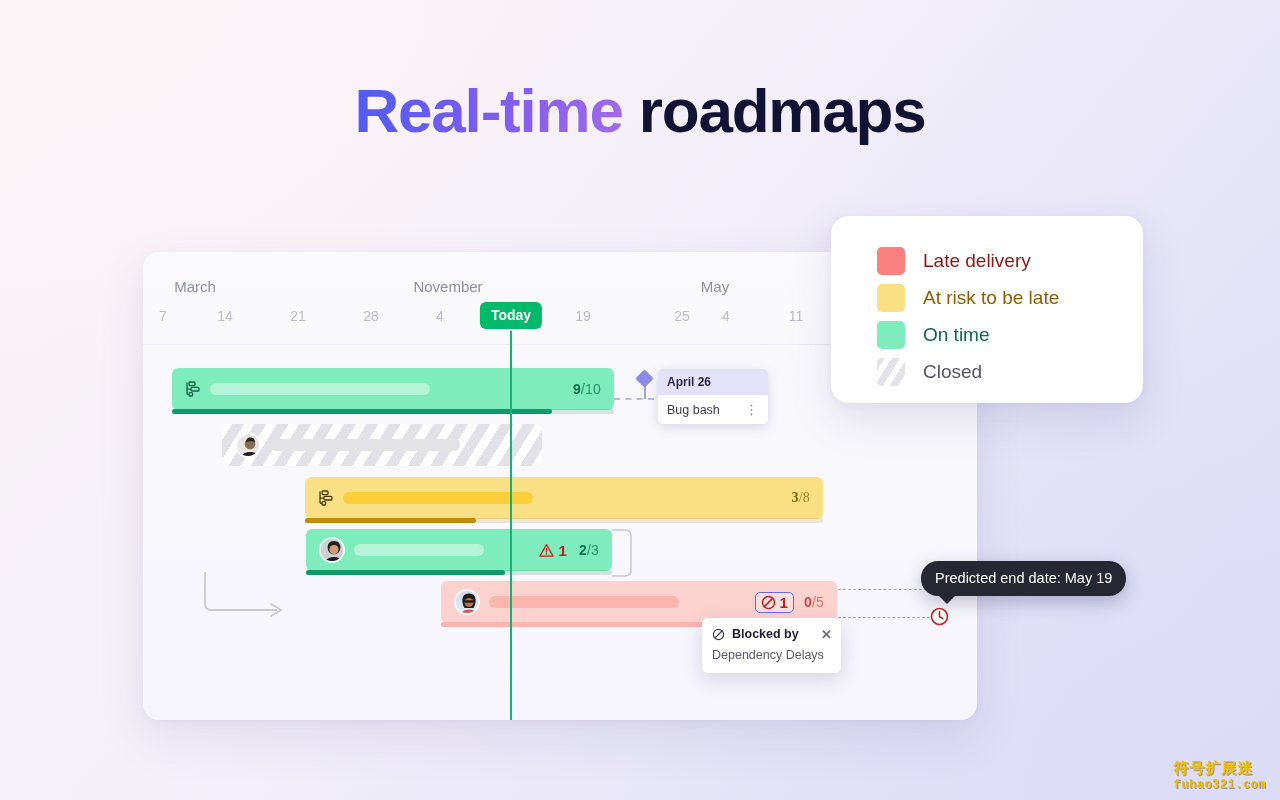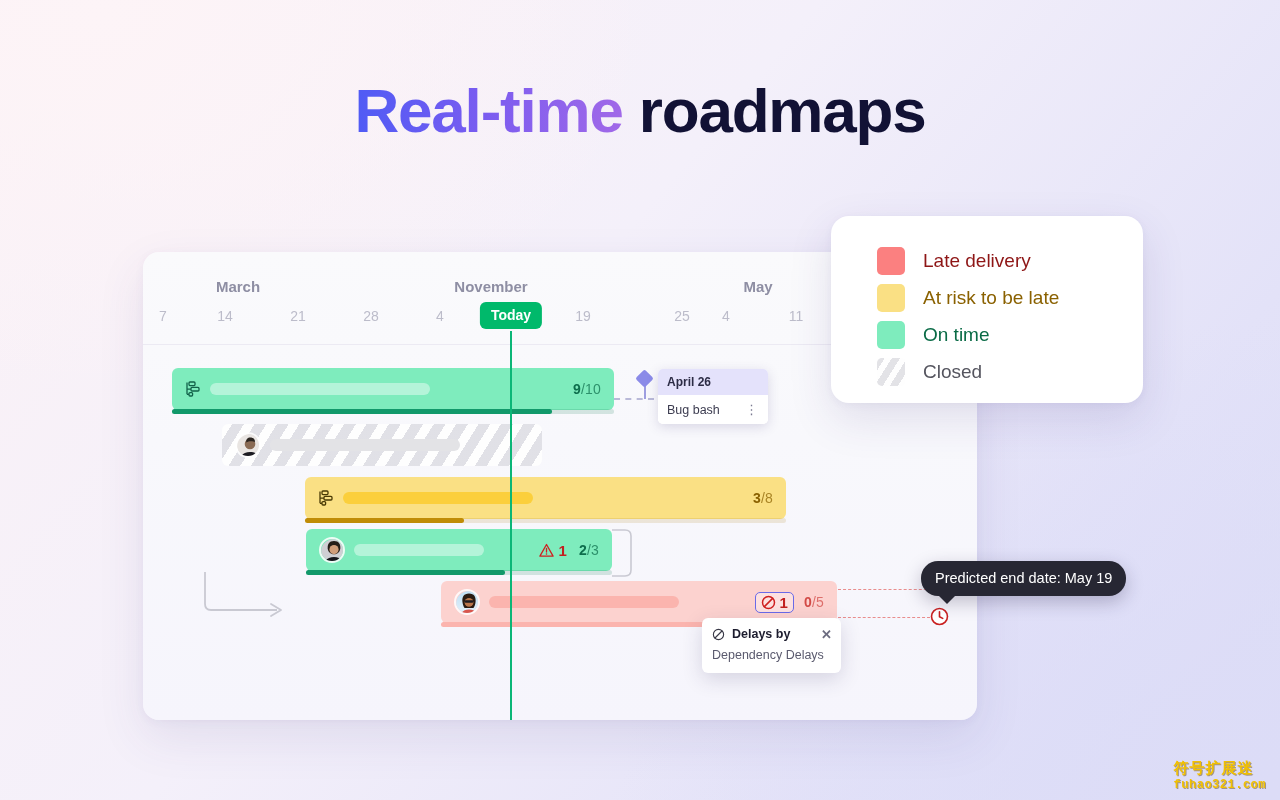--- a/index.html
+++ b/index.html
@@ -34,22 +34,22 @@
     width: 834px; height: 468px;
     background: linear-gradient(180deg, #fafafc 0%, #f8f8fc 40%, #f6f5fc 100%);
     border-radius: 16px;
     box-shadow: 0 18px 48px rgba(70,60,130,.10), 0 2px 10px rgba(70,60,130,.05);
     overflow: visible;
   }
   .panel-clip { position: absolute; inset: 0; border-radius: 16px; overflow: hidden; }
 
   .hdr-month-row { position: absolute; top: 26px; left: 0; width: 834px; height: 22px; }
   .hdr-month {
-    position: absolute; top: 0; font-size: 15px; color: #8e8ea3; font-weight: 700;
-    transform: translateX(-50%); white-space: nowrap; margin-left: 43px;
+    position: absolute; top: 0; font-size: 15px; color: #8e8ea3; font-weight: 400;
+    transform: translateX(-50%); white-space: nowrap;
   }
   .hdr-day-row { position: absolute; top: 56px; left: 0; width: 834px; height: 22px; }
   .hdr-day {
     position: absolute; top: 0; font-size: 14px; color: #bcbcca;
     transform: translateX(-50%); white-space: nowrap;
   }
   .hdr-rule {
     position: absolute; left: 0; top: 92px; width: 834px; height: 1px;
     background: #eceaf3;
   }
@@ -259,21 +259,21 @@
               <circle cx="13" cy="10" r="5.3" fill="#8a6b54"></circle>
               <path d="M13 3.5c4 0 5.2 2.4 5 4.6-1.6-1-6.4-1.6-8.6.5-.6-2.6.7-5.1 3.6-5.1z" fill="#2b2520"></path>
               <path d="M2.6 26c.8-5.4 5.2-8.1 10.4-8.1S22.6 20.6 23.4 26z" fill="#1d1c22"></path>
             </g>
           </svg>
         </span>
         <span class="ghost" style="width:190px; background:#e3e3e6;"></span>
       </div>
     </div>
 
-    <div class="bar" style="left:162px; top:225px; width:481px; background:#fae084;">
+    <div class="bar" style="left:162px; top:225px; width:518px; background:#fae084;font-family:Liberation Serif, serif;">
       <div class="progtrack" style="background:rgba(160,110,0,.14)"></div>
       <div class="prog" style="width:33%; background:#c08c06;"></div>
       <div class="inner">
         <span class="icon-subtask">
           <svg viewBox="0 0 16 16" width="16" height="16">
             <rect x="4" y="1" width="6" height="3.6" rx="1" fill="none" stroke="#4a3a05" stroke-width="1.3"></rect>
             <rect x="6" y="6.4" width="8" height="3.6" rx="1" fill="none" stroke="#4a3a05" stroke-width="1.3"></rect>
             <rect x="4" y="11.6" width="3.6" height="3.4" rx="1" fill="none" stroke="#4a3a05" stroke-width="1.3"></rect>
             <path d="M2 1.4 V13.3 M2 8.2 H6 M2 13.3 H4" fill="none" stroke="#4a3a05" stroke-width="1.3"></path>
           </svg>
@@ -386,21 +386,21 @@
 </span>
 
 <div class="tip">Predicted end date: May 19</div>
 
 <div class="pop-block">
   <div class="pb-head">
     <svg viewBox="0 0 16 16" width="13" height="13">
       <circle cx="8" cy="8" r="6.3" fill="none" stroke="#3a3a48" stroke-width="1.4"></circle>
       <path d="M3.7 12.3 L12.3 3.7" stroke="#3a3a48" stroke-width="1.4" stroke-linecap="round"></path>
     </svg>
-    <span>Delays by</span>
+    <span>Blocked by</span>
     <span class="pb-x">✕</span>
   </div>
   <div class="pb-body">Dependency Delays</div>
 </div>
 
 <div class="legend">
   <div class="legend-row">
     <span class="legend-sw" style="background:#fb8080"></span>
     <span class="legend-lbl" style="color:#8e1616">Late delivery</span>
   </div>

